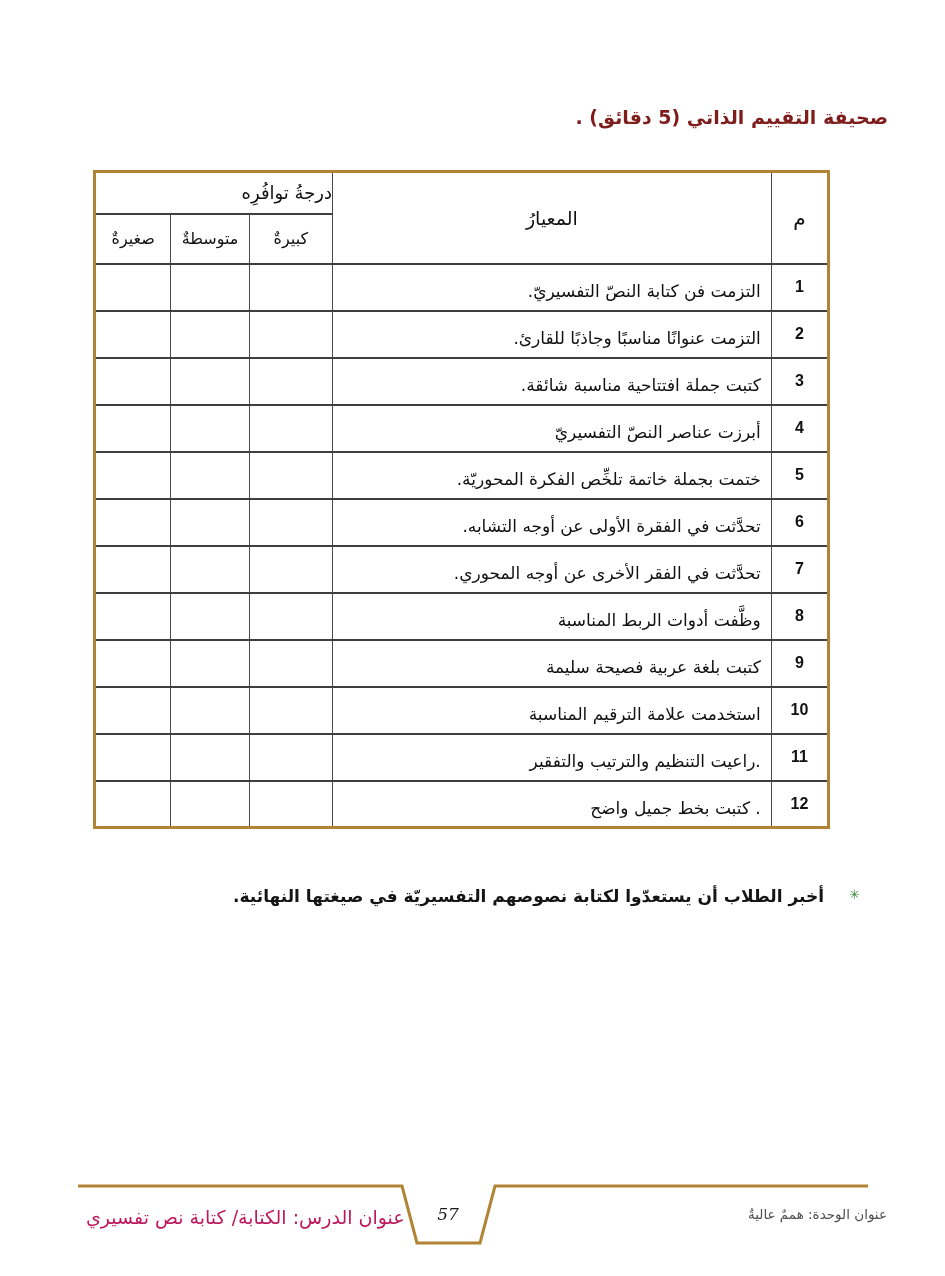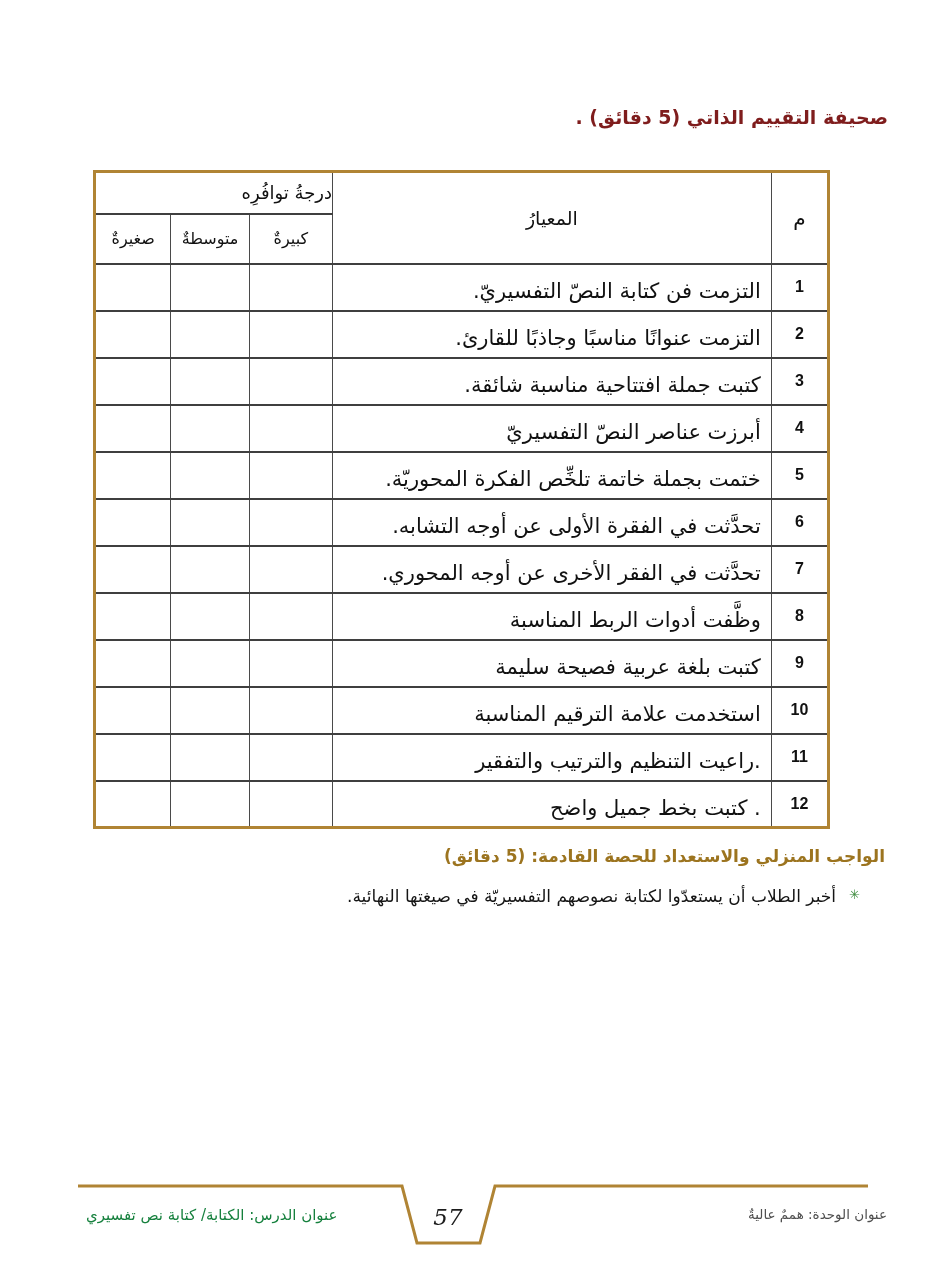--- a/index.html
+++ b/index.html
@@ -40,21 +40,21 @@
   .eval-table .h-num    { font-size:20px; text-align:center; }
   .eval-table .h-crit   { font-size:19px; text-align:center; }
   .eval-table .h-degree { font-size:18px; text-align:right; height:42px; }
   .eval-table .h-level  { font-size:16px; text-align:center; height:50px; }
   .eval-table td.num {
     font-family:"Liberation Sans", sans-serif;
     font-weight:bold; font-size:16px;
     text-align:center;
   }
   .eval-table td.crit {
-    font-size:21px; text-align:right;
+    font-size:17px; text-align:right;
     padding:8px 10px 0 4px;
     direction:rtl;
   }
   .eval-table tbody tr { height:47px; }
   .eval-table td.box { background:#ffffff; }
   
   .hw-heading {
     position:absolute; top:846px; right:60px;
     direction:rtl; text-align:right;
     font-size:17px; font-weight:bold;
@@ -63,37 +63,37 @@
   .hw-item {
     position:absolute; top:886px; right:85px;
     direction:rtl; text-align:right;
     font-size:17px; color:#151515;
     display:flex; align-items:flex-start;
   }
   .hw-item .asterisk {
     color:#3b8a3c; font-size:13px;
     margin-top:1px;
   }
-  .hw-item .hw-text { margin-right:13px; }
+  .hw-item .hw-text { margin-right:25px;font-weight:bold; }
   
   .footer-svg { position:absolute; top:1181px; left:0; }
   .page-num {
     position:absolute; top:1204px; left:402px; width:92px;
     text-align:center;
     font-family:"DejaVu Serif", serif;
     font-style:italic;
-    font-size:23px; color:#1c1c1c;
+    font-size:17px; color:#1c1c1c;
   }
   .footer-unit {
     position:absolute; top:1206px; right:58px;
     direction:rtl; font-size:13.5px; color:#4f4f4f;
   }
   .footer-lesson {
     position:absolute; top:1206px; left:86px;
-    direction:rtl; font-size:15px; color:#15803d;
+    direction:rtl; font-size:19px; color:#be185d;
   }
 </style>
 </head>
 <body>
 
 <div class="page">
 
   <div class="doc-title">صحيفة التقييم الذاتي (5 دقائق) .</div>
 
   <table class="eval-table">
@@ -197,21 +197,20 @@
       <tr>
         <td class="num">12</td>
         <td class="crit">. كتبت بخط جميل واضح</td>
         <td class="box"></td>
           <td class="box"></td>
           <td class="box"></td>
       </tr>
     </tbody>
   </table>
 
-  <div class="hw-heading">الواجب المنزلي والاستعداد للحصة القادمة: (5 دقائق)</div>
 
   <div class="hw-item">
     <span class="asterisk">✳</span>
     <span class="hw-text">أخبر الطلاب أن يستعدّوا لكتابة نصوصهم التفسيريّة في صيغتها النهائية.</span>
   </div>
 
   <svg class="footer-svg" width="945" height="70" viewBox="0 0 945 70">
     <path d="M78 5 L402 5 L417 62 L480 62 L495 5 L868 5" fill="none" stroke="#b08434" stroke-width="3"></path>
   </svg>
 

